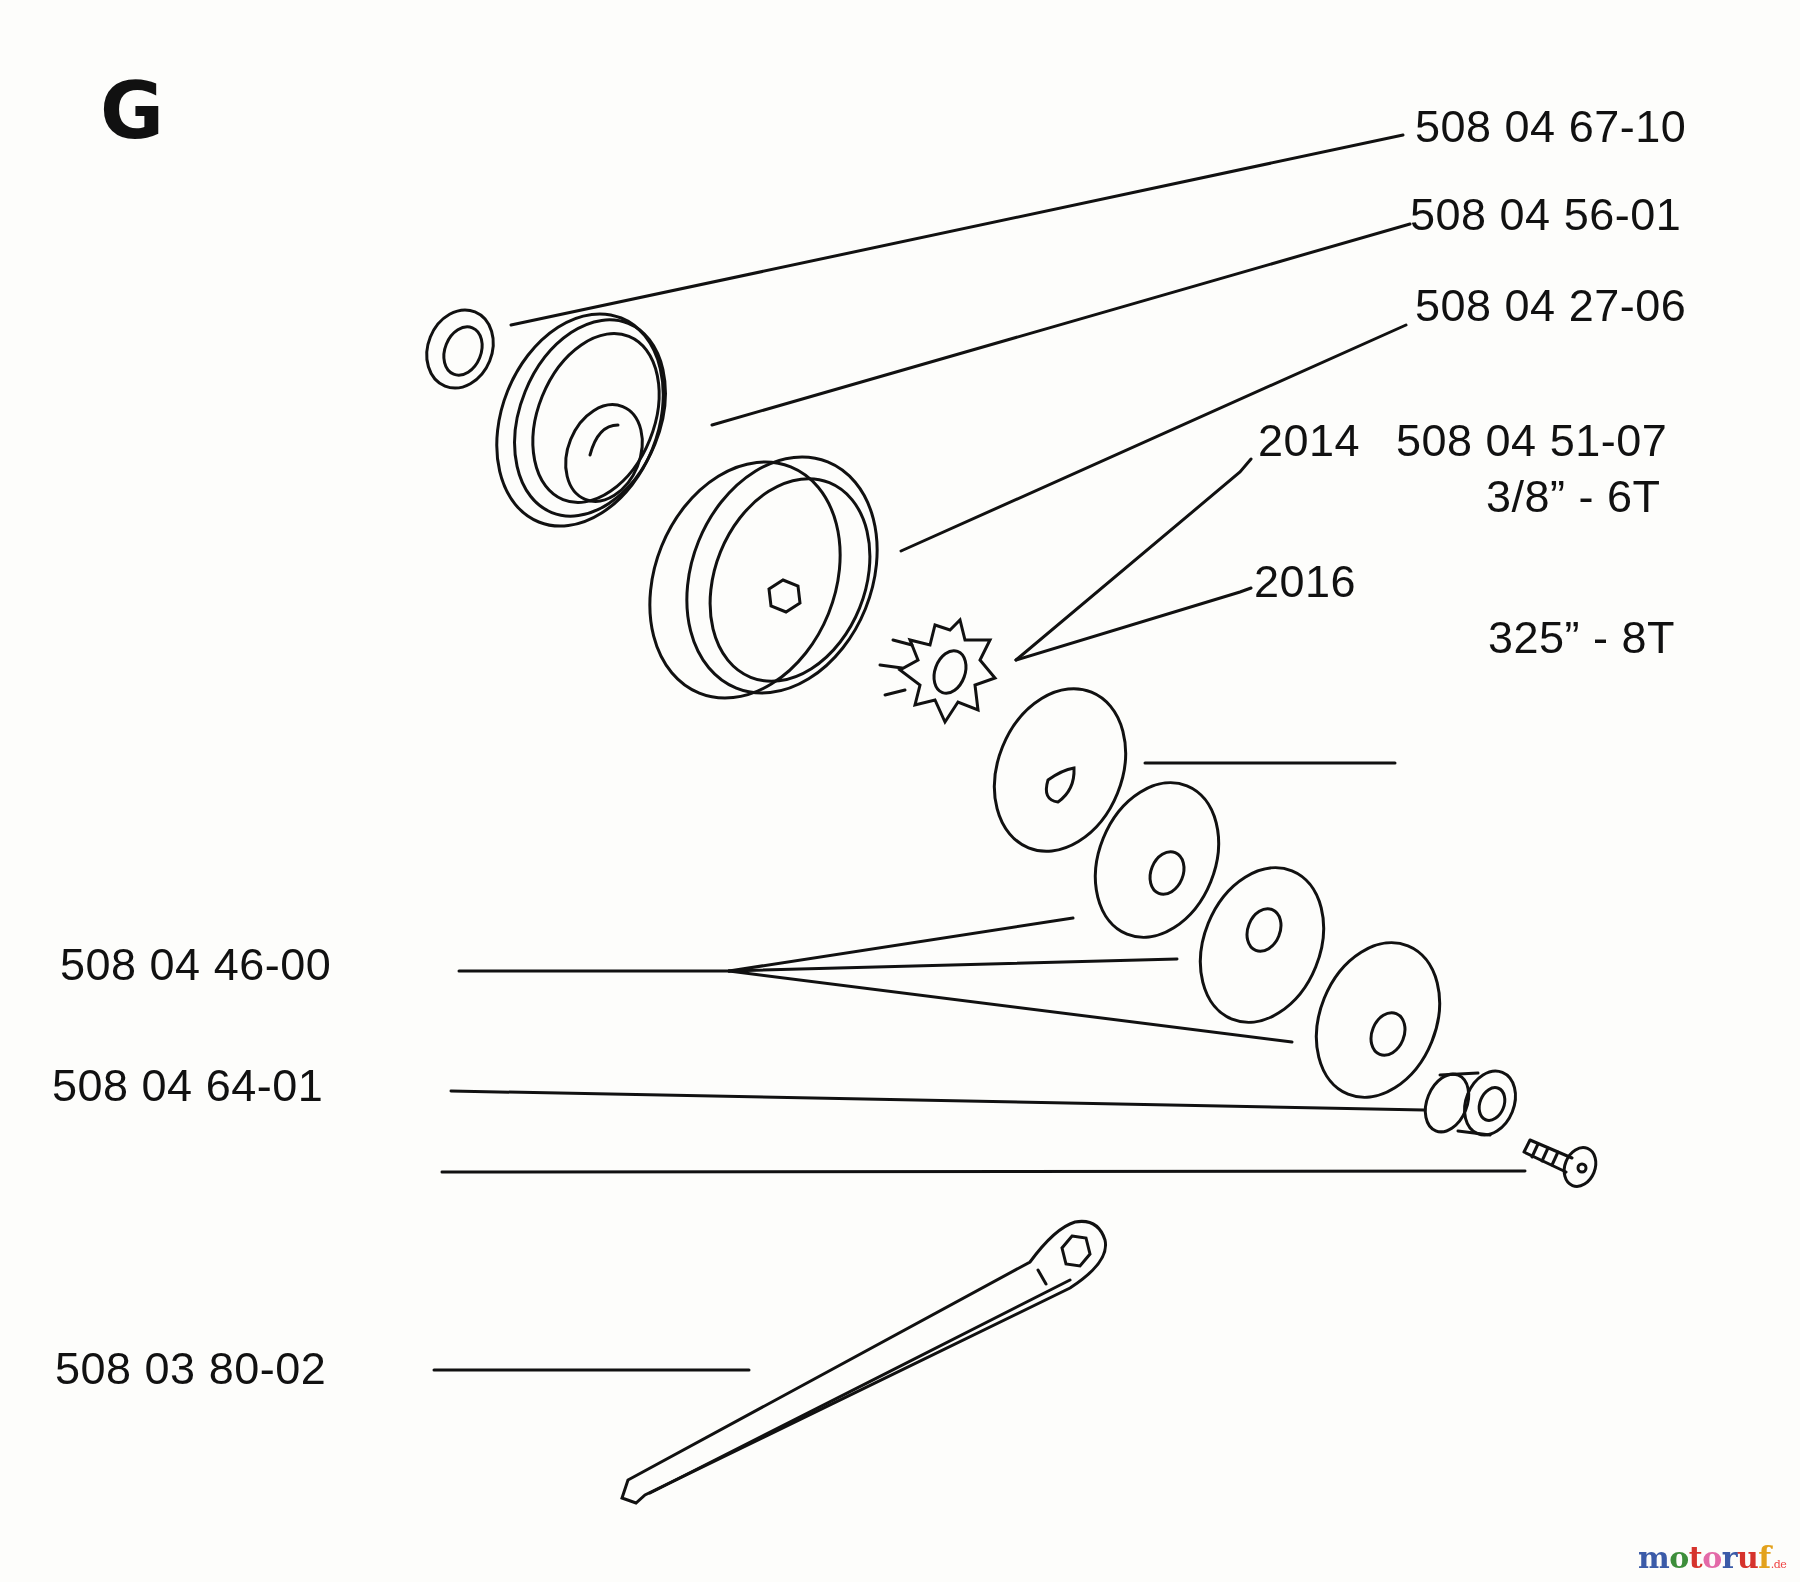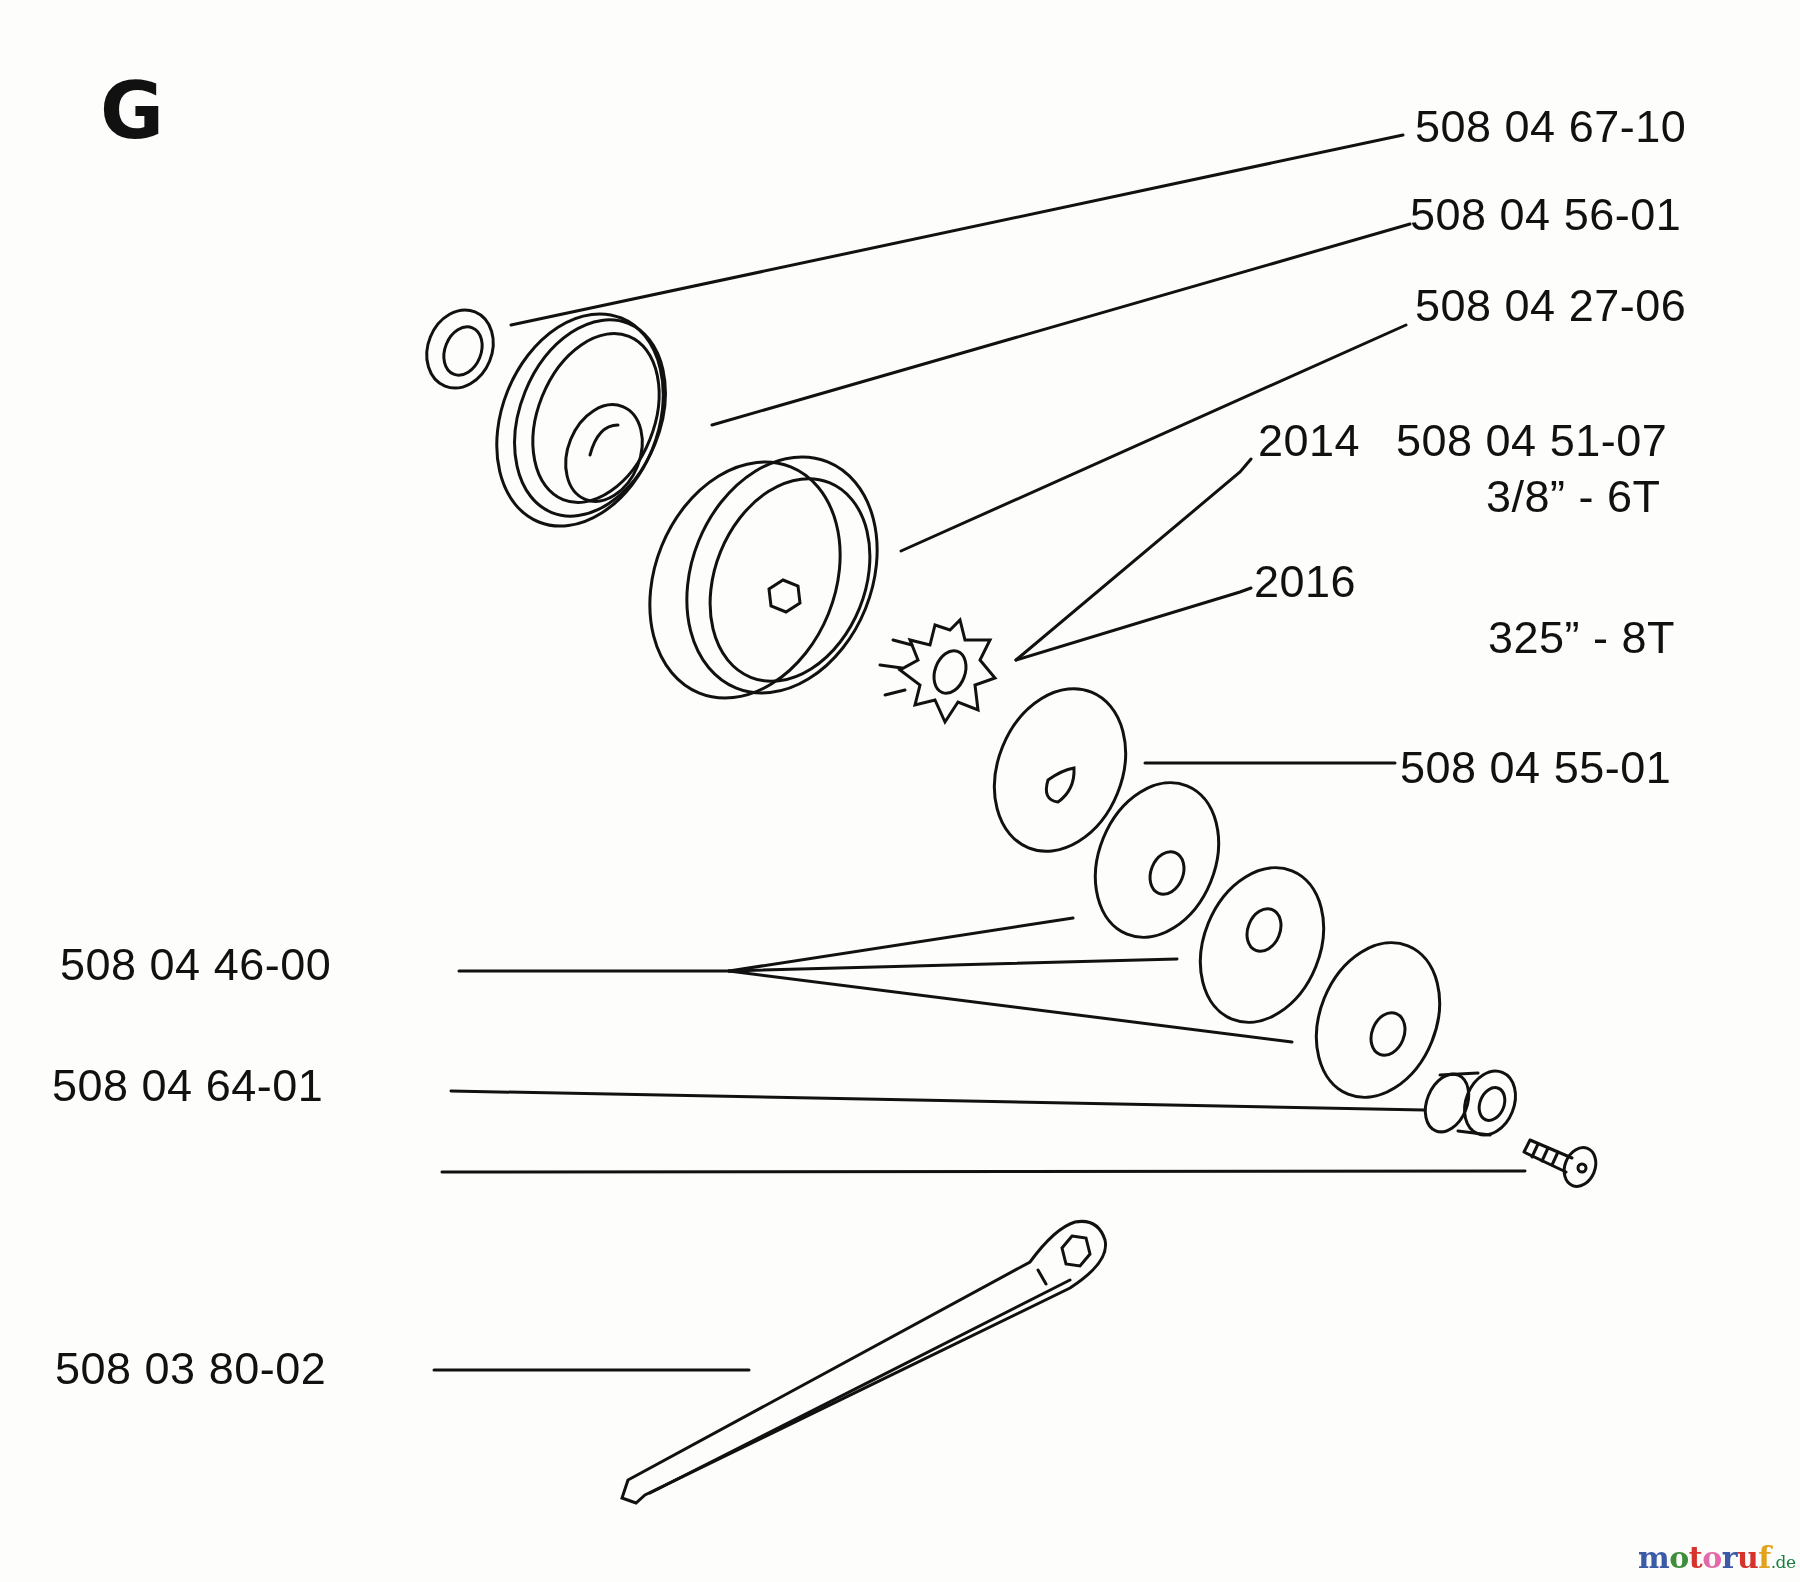--- a/index.html
+++ b/index.html
@@ -1,21 +1,21 @@
 <!DOCTYPE html>
 <html><head>
 <meta charset="utf-8">
 <style>
   html, body { margin:0; padding:0; background:#fdfdfb; }
   #stage { position:relative; width:1800px; height:1582px; background:#fdfdfb; overflow:hidden; font-family:"Liberation Sans", sans-serif; color:#111; }
   svg#art { position:absolute; left:0; top:0; }
   .lbl { position:absolute; font-size:45px; line-height:1; white-space:pre; letter-spacing:0.5px; }
   .title { position:absolute; left:100px; top:66px; font-size:78px; font-weight:bold; font-family:"DejaVu Sans", sans-serif; }
   .wm { position:absolute; left:1638px; top:1540px; font-family:"DejaVu Serif", serif; font-size:30px; font-weight:bold; letter-spacing:-0.5px; }
-  .wm span.de { font-size:17px; color:#15803d; font-weight:normal; }
+  .wm span.de { font-size:11px; color:#ef4444; font-weight:normal; }
 </style>
 </head>
 <body>
 
 <div id="stage">
 
   <svg id="art" width="1800" height="1582" viewBox="0 0 1800 1582" fill="none" stroke="#111" stroke-width="3" stroke-linecap="round">
 
     <g>
       <line x1="511" y1="325" x2="1403" y2="135"></line>
@@ -105,21 +105,20 @@
   <div class="lbl" style="left:1410px; top:192px;">508 04 56-01</div>
   <div class="lbl" style="left:1415px; top:283px;">508 04 27-06</div>
 
   <div class="lbl" style="left:1258px; top:418px;">2014</div>
   <div class="lbl" style="left:1396px; top:418px;">508 04 51-07</div>
   <div class="lbl" style="left:1486px; top:474px;">3/8” - 6T</div>
 
   <div class="lbl" style="left:1254px; top:559px;">2016</div>
   <div class="lbl" style="left:1481px; top:615px;margin-left:7px;">325” - 8T</div>
 
-  <div class="lbl" style="left:1400px; top:745px;">508 04 55-01</div>
 
   <div class="lbl" style="left:60px; top:942px;">508 04 46-00</div>
   <div class="lbl" style="left:52px; top:1063px;">508 04 64-01</div>
   <div class="lbl" style="left:55px; top:1346px;">508 03 80-02</div>
 
   <div class="wm">
     <span style="color:#3b5ba8">m</span><span style="color:#3d8e3a">o</span><span style="color:#d6332c">t</span><span style="color:#e36aa8">o</span><span style="color:#3b5ba8">r</span><span style="color:#d6332c">u</span><span style="color:#e3a21c">f</span><span class="de">.de</span>
   </div>
 </div>
 

